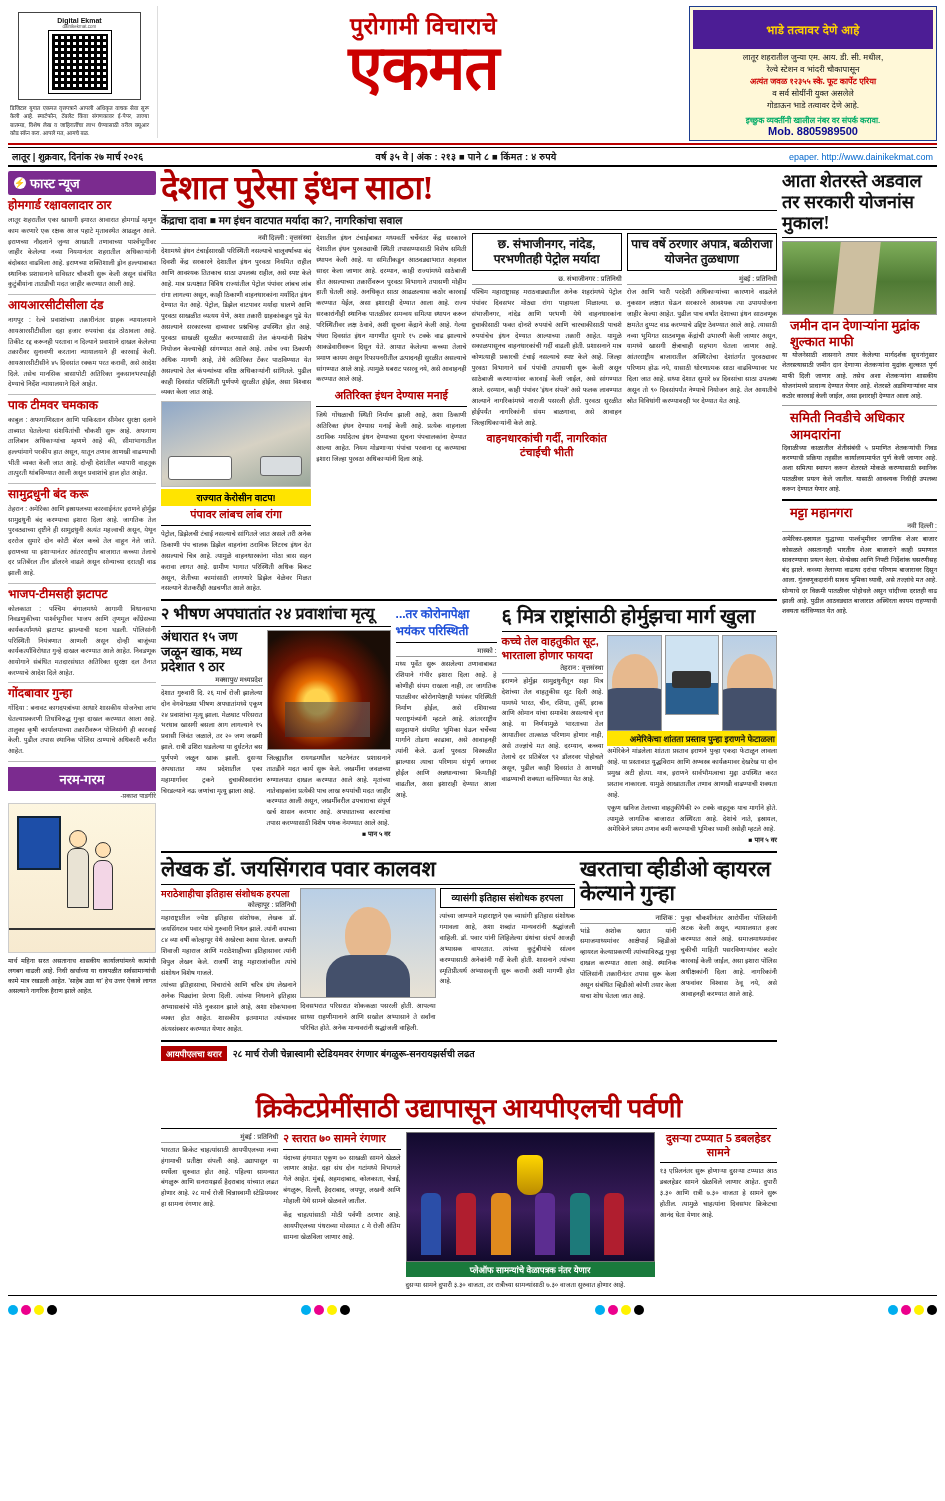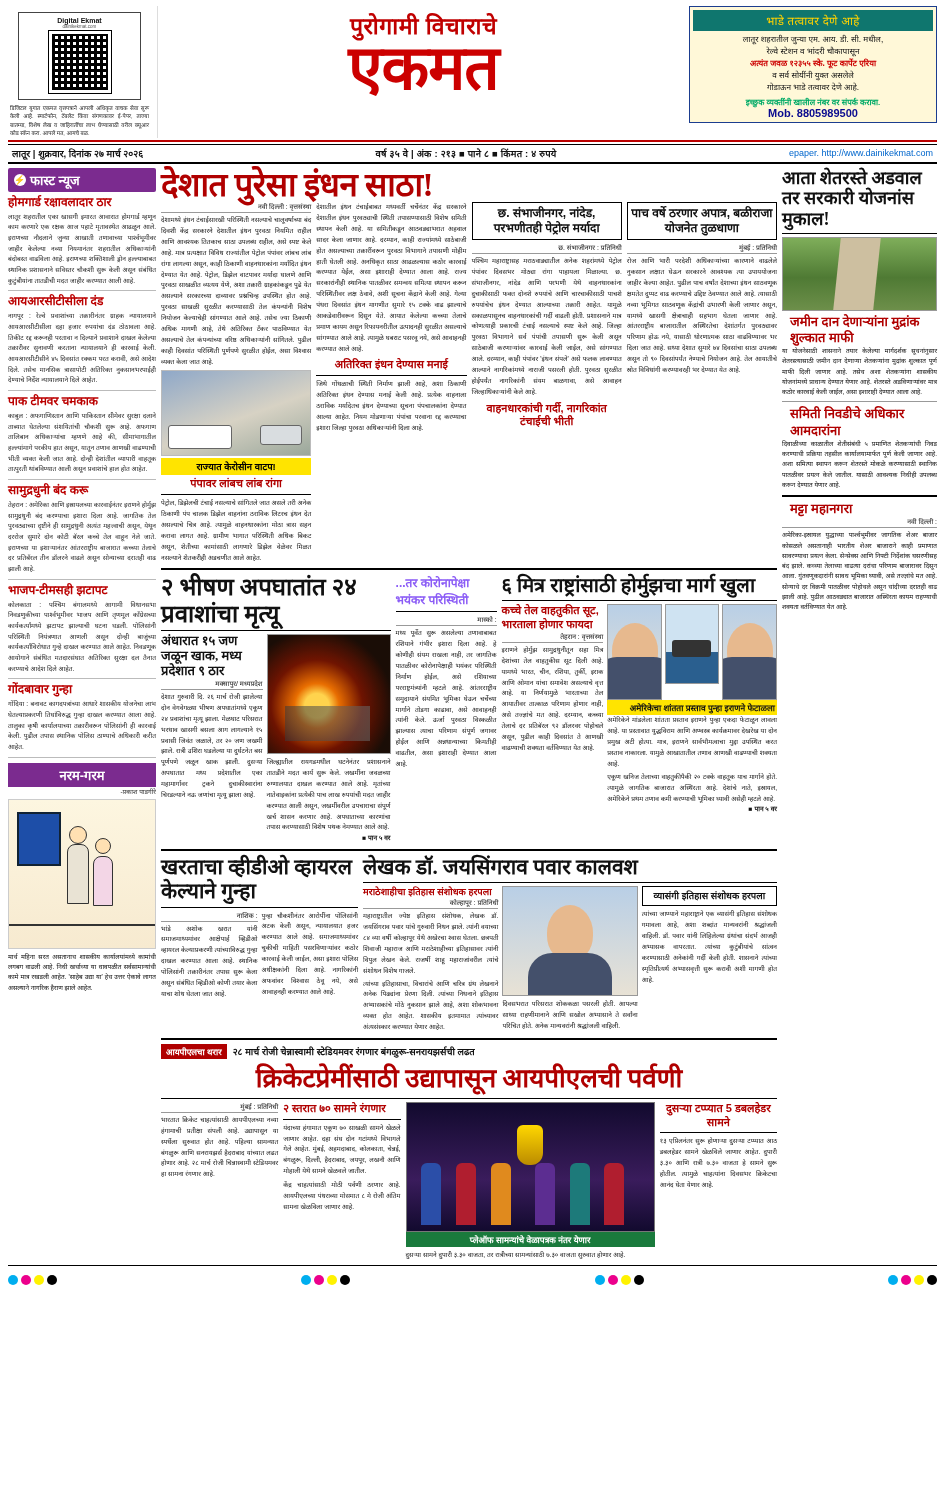--- a/index.html
+++ b/index.html
@@ -68,22 +68,22 @@
   }
   .mh-editor { font-size: 9px; color:#333; margin-top: 4px; }
   .mh-right {
     width: 248px;
     border: 1px solid #1b3d8f;
     background: #fff8d8;
     padding: 3px;
     text-align: center;
   }
   .ad-head {
-    background: #0f766e; color: #ffd200; font-weight: normal;
-    font-size: 11.5px; padding: 3px 2px; letter-spacing: .3px;
+    background: #4c1d95; color: #ffd200; font-weight: bold;
+    font-size: 11.5px; padding: 12px 2px; letter-spacing: .3px;
   }
   .ad-body { font-size: 8.2px; line-height: 1.45; color:#111; padding: 3px 2px; }
   .ad-body .red { color:#c00; font-weight: bold; }
   .ad-foot { font-size: 8px; color: #0a6; font-weight: bold; }
   .ad-mob { font-size: 11px; font-weight: bold; color:#0a0a8f; }
 
   
   .infobar {
     display:flex; align-items:center; justify-content:space-between;
     border-top: 1px solid #000; border-bottom: 2px solid #000;
@@ -158,50 +158,50 @@
   .yellowbar {
     background:#ffe400; font-weight:bold; font-size:9.5px; text-align:center;
     padding:2px 2px; margin:2px 0; color:#000;
   }
   .boxhead {
     border:1px solid #000; text-align:center; font-weight:bold; font-size:12px;
     padding:3px 2px; line-height:1.25; margin-bottom:3px;
   }
   .redhead { color:#b00000; font-weight:bold; font-size:11px; text-align:center; line-height:1.25;}
   .sec-rule { border-top:2px solid #000; margin:5px 0 4px 0; }
-  .big2 { font-size:24px; font-weight:bold; line-height:1.1; font-family:"Liberation Serif",serif;}
+  .big2 { font-size:16px; font-weight:bold; line-height:1.1; font-family:"Liberation Serif",serif;}
   .fireimg {
     width:100%; height:120px; border:1px solid #999;
     background:
       radial-gradient(circle at 40% 60%, #ffd34d 0 12%, rgba(255,120,0,.9) 22%, rgba(120,20,0,.9) 45%, #1a0d06 75%),
       linear-gradient(#2a1a10,#050302);
     position:relative;
   }
   .fireimg::after{
     content:""; position:absolute; left:14%; bottom:10%; width:70%; height:30%;
     background:linear-gradient(90deg,#3a3a3a,#6a6a6a); opacity:.55;
   }
-  .orangehead { color:#8b5cf6; font-weight:bold; font-size:12px; }
+  .orangehead { color:#1d4ed8; font-weight:bold; font-size:12px; }
   .mainhl { font-size:20px; font-weight:bold; line-height:1.15; font-family:"Liberation Serif",serif;}
   .portrait {
     width:100%; height:96px; border:1px solid #999;
     background: linear-gradient(#b9cfe6,#e8e2d5);
     position:relative; overflow:hidden;
   }
   .portrait .face { position:absolute; left:50%; top:18px; transform:translateX(-50%); width:46px; height:56px; background:#e7b98e; border-radius:50% 50% 45% 45%; }
   .portrait .body2{ position:absolute; left:50%; bottom:0; transform:translateX(-50%); width:84px; height:42px; background:#44506b; border-radius:24px 24px 0 0;}
   .ship {
     width:100%; height:80px; border:1px solid #999;
     background: linear-gradient(#cfe3f2 60%, #2a5f8f 60%);
     position:relative;
   }
   .ship::after{ content:""; position:absolute; left:12%; top:44%; width:74%; height:22%; background:#333; border-radius:3px;}
   .capbar { background:#ffe400; font-size:8.5px; font-weight:bold; text-align:right; padding:2px; }
   .kicker { background:#b00000; color:#fff; font-size:8.5px; font-weight:bold; padding:2px 5px; display:inline-block;}
-  .sportshead { font-size:26px; font-weight:bold; text-align:center; color:#b00000; font-family:"Liberation Serif",serif;}
+  .sportshead { font-size:26px; font-weight:bold; text-align:center; color:#b00000; font-family:"Liberation Serif",serif;margin-top:28px;}
   .teamimg {
     width:100%; height:130px; border:1px solid #777;
     background: linear-gradient(#120a2e,#3a1c5c 60%,#120a2e);
     position:relative; overflow:hidden;
   }
   .teamimg .p { position:absolute; bottom:6px; width:20px; height:62px; border-radius:6px 6px 0 0; }
   .blue { background:#2b4ea8; } .red2{ background:#b01e2f;} .org{background:#e08a1e;} .pur{background:#5c2d91;} .teal{background:#1d7a7a;}
   .trophy { position:absolute; left:50%; top:22px; transform:translateX(-50%); width:26px; height:40px; background:linear-gradient(#ffd700,#bb8b00); border-radius:6px 6px 12px 12px;}
   .greenbar{ background:#1a7a3c; color:#fff; font-size:8.5px; font-weight:bold; text-align:center; padding:2px;}
   .cmyk { display:flex; gap:3px; justify-content:center; margin-top:6px; }
@@ -300,20 +300,21 @@
         <div class="p2"></div>
         <div class="head2"></div>
         <div class="ground"></div>
       </div>
       <div class="rail-caption">मार्च महिना सरत असतानाच शासकीय कार्यालयांमध्ये कामांची लगबग वाढली आहे. निधी खर्चाच्या या धावपळीत सर्वसामान्यांची कामे मात्र रखडली आहेत. 'साहेब उद्या या' हेच उत्तर ऐकावे लागत असल्याने नागरिक हैराण झाले आहेत.</div>
     </div>
 
     <div class="col-main">
 
       <div class="lead-head">देशात पुरेसा इंधन साठा!</div>
+      <div class="sub-strip">केंद्राचा दावा ■ मग इंधन वाटपात मर्यादा का?, नागरिकांचा सवाल</div>
 
       <div class="cols3">
         <div class="newscol">
           <div class="byline">नवी दिल्ली : वृत्तसंस्था</div>
           <div class="body">देशामध्ये इंधन टंचाईसारखी परिस्थिती नसल्याचे चालूवर्षाच्या बंद दिवशी केंद्र सरकारने देशातील इंधन पुरवठा नियमित राहील आणि आवश्यक तितकाच साठा उपलब्ध राहील, असे स्पष्ट केले आहे. मात्र प्रत्यक्षात विविध राज्यांतील पेट्रोल पंपांवर लांबच लांब रांगा लागल्या असून, काही ठिकाणी वाहनधारकांना मर्यादित इंधन देण्यात येत आहे. पेट्रोल, डिझेल वाटपावर मर्यादा घालणे आणि पुरवठा साखळीत व्यत्यय येणे, अशा तक्रारी ग्राहकांकडून पुढे येत असल्याने सरकारच्या दाव्यावर प्रश्नचिन्ह उपस्थित होत आहे. पुरवठा साखळी सुरळीत करण्यासाठी तेल कंपन्यांनी विशेष नियोजन केल्याचेही सांगण्यात आले आहे. तसेच ज्या ठिकाणी अधिक मागणी आहे, तेथे अतिरिक्त टँकर पाठविण्यात येत असल्याचे तेल कंपन्यांच्या वरिष्ठ अधिकाऱ्यांनी सांगितले. पुढील काही दिवसांत परिस्थिती पूर्णपणे सुरळीत होईल, असा विश्वास व्यक्त केला जात आहे.</div>
           <div class="photo cars"></div>
           <div class="yellowbar">राज्यात केरोसीन वाटप!</div>
           <div class="redhead">पंपावर लांबच लांब रांगा</div>
           <div class="thin-rule"></div>
           <div class="body">पेट्रोल, डिझेलची टंचाई नसल्याचे सांगितले जात असले तरी अनेक ठिकाणी पंप चालक डिझेल वाहनांना ठराविक लिटरच इंधन देत असल्याचे चित्र आहे. त्यामुळे वाहनधारकांना मोठा त्रास सहन करावा लागत आहे. ग्रामीण भागात परिस्थिती अधिक बिकट असून, शेतीच्या कामांसाठी लागणारे डिझेल वेळेवर मिळत नसल्याने शेतकरीही अडचणीत आले आहेत.</div>
@@ -393,54 +394,54 @@
               <div class="body" style="margin-top:2px;">एकूण खनिज तेलाच्या वाहतुकीपैकी २० टक्के वाहतूक याच मार्गाने होते. त्यामुळे जागतिक बाजारात अस्थिरता आहे. देशांचे नाते, इस्रायल, अमेरिकेने प्रथम तणाव कमी करण्याची भूमिका घ्यावी असेही म्हटले आहे.</div>
               <div class="body" style="text-align:right;font-weight:bold;">■ पान ५ वर</div>
             </div>
           </div>
         </div>
       </div>
 
       <div class="sec-rule"></div>
 
       <div class="cols3">
-        <div class="newscol" style="flex:1">
-          <div class="section-head-lg">खरताचा व्हीडीओ व्हायरल केल्याने गुन्हा</div>
-          <div class="thin-rule"></div>
-          <div class="cols3" style="gap:4px;">
-            <div style="flex:1">
-              <div class="byline">नाशिक :</div>
-              <div class="body">भांडे अशोक खरात यांनी समाजमाध्यमांवर आक्षेपार्ह व्हिडीओ व्हायरल केल्याप्रकरणी त्यांच्याविरुद्ध गुन्हा दाखल करण्यात आला आहे. स्थानिक पोलिसांनी तक्रारीनंतर तपास सुरू केला असून संबंधित व्हिडीओ कोणी तयार केला याचा शोध घेतला जात आहे.</div>
-            </div>
-            <div style="flex:1">
-              <div class="body">पुन्हा चौकशीनंतर आरोपींना पोलिसांनी अटक केली असून, न्यायालयात हजर करण्यात आले आहे. समाजमाध्यमांवर चुकीची माहिती पसरविणाऱ्यांवर कठोर कारवाई केली जाईल, असा इशारा पोलिस अधीक्षकांनी दिला आहे. नागरिकांनी अफवांवर विश्वास ठेवू नये, असे आवाहनही करण्यात आले आहे.</div>
-            </div>
-          </div>
-        </div>
-
         <div class="newscol" style="flex:2.1">
           <div class="section-head-lg">लेखक डॉ. जयसिंगराव पवार कालवश</div>
           <div class="thin-rule"></div>
           <div class="cols3" style="gap:4px;">
             <div style="flex:1">
               <div class="redhead" style="text-align:left;font-size:9.5px;">मराठेशाहीचा इतिहास संशोधक हरपला</div>
               <div class="byline">कोल्हापूर : प्रतिनिधी</div>
               <div class="body">महाराष्ट्रातील ज्येष्ठ इतिहास संशोधक, लेखक डॉ. जयसिंगराव पवार यांचे गुरुवारी निधन झाले. त्यांनी वयाच्या ८४ व्या वर्षी कोल्हापूर येथे अखेरचा श्वास घेतला. छत्रपती शिवाजी महाराज आणि मराठेशाहीच्या इतिहासावर त्यांनी विपुल लेखन केले. राजर्षी शाहू महाराजांवरील त्यांचे संशोधन विशेष गाजले.</div>
               <div class="body" style="margin-top:2px;">त्यांच्या इतिहासाचा, विचारांचे आणि चरित्र ग्रंथ लेखनाने अनेक पिढ्यांना प्रेरणा दिली. त्यांच्या निधनाने इतिहास अभ्यासकांचे मोठे नुकसान झाले आहे, अशा शोकभावना व्यक्त होत आहेत. शासकीय इतमामात त्यांच्यावर अंत्यसंस्कार करण्यात येणार आहेत.</div>
             </div>
             <div style="flex:1">
               <div class="portrait" style="height:110px;">
                 <div class="face"></div>
                 <div class="body2"></div>
               </div>
               <div class="body" style="margin-top:3px;">दिवसभरात परिसरात शोककळा पसरली होती. आपल्या साध्या राहणीमानाने आणि सखोल अभ्यासाने ते सर्वांना परिचित होते. अनेक मान्यवरांनी श्रद्धांजली वाहिली.</div>
             </div>
             <div style="flex:1">
               <div class="boxhead" style="font-size:9.5px;">व्यासंगी इतिहास संशोधक हरपला</div>
               <div class="body">त्यांच्या जाण्याने महाराष्ट्राने एक व्यासंगी इतिहास संशोधक गमावला आहे, अशा शब्दांत मान्यवरांनी श्रद्धांजली वाहिली. डॉ. पवार यांनी लिहिलेल्या ग्रंथांचा संदर्भ आजही अभ्यासक वापरतात. त्यांच्या कुटुंबीयांचे सांत्वन करण्यासाठी अनेकांनी गर्दी केली होती. शासनाने त्यांच्या स्मृतिप्रीत्यर्थ अभ्यासवृत्ती सुरू करावी अशी मागणी होत आहे.</div>
+            </div>
+          </div>
+        </div>
+
+        <div class="newscol" style="flex:1">
+          <div class="section-head-lg">खरताचा व्हीडीओ व्हायरल केल्याने गुन्हा</div>
+          <div class="thin-rule"></div>
+          <div class="cols3" style="gap:4px;">
+            <div style="flex:1">
+              <div class="byline">नाशिक :</div>
+              <div class="body">भांडे अशोक खरात यांनी समाजमाध्यमांवर आक्षेपार्ह व्हिडीओ व्हायरल केल्याप्रकरणी त्यांच्याविरुद्ध गुन्हा दाखल करण्यात आला आहे. स्थानिक पोलिसांनी तक्रारीनंतर तपास सुरू केला असून संबंधित व्हिडीओ कोणी तयार केला याचा शोध घेतला जात आहे.</div>
+            </div>
+            <div style="flex:1">
+              <div class="body">पुन्हा चौकशीनंतर आरोपींना पोलिसांनी अटक केली असून, न्यायालयात हजर करण्यात आले आहे. समाजमाध्यमांवर चुकीची माहिती पसरविणाऱ्यांवर कठोर कारवाई केली जाईल, असा इशारा पोलिस अधीक्षकांनी दिला आहे. नागरिकांनी अफवांवर विश्वास ठेवू नये, असे आवाहनही करण्यात आले आहे.</div>
             </div>
           </div>
         </div>
       </div>
 
       <div class="sec-rule"></div>
 
       <div>
         <div style="display:flex; align-items:center; gap:6px;">
           <span class="kicker">आयपीएलचा थरार</span>

